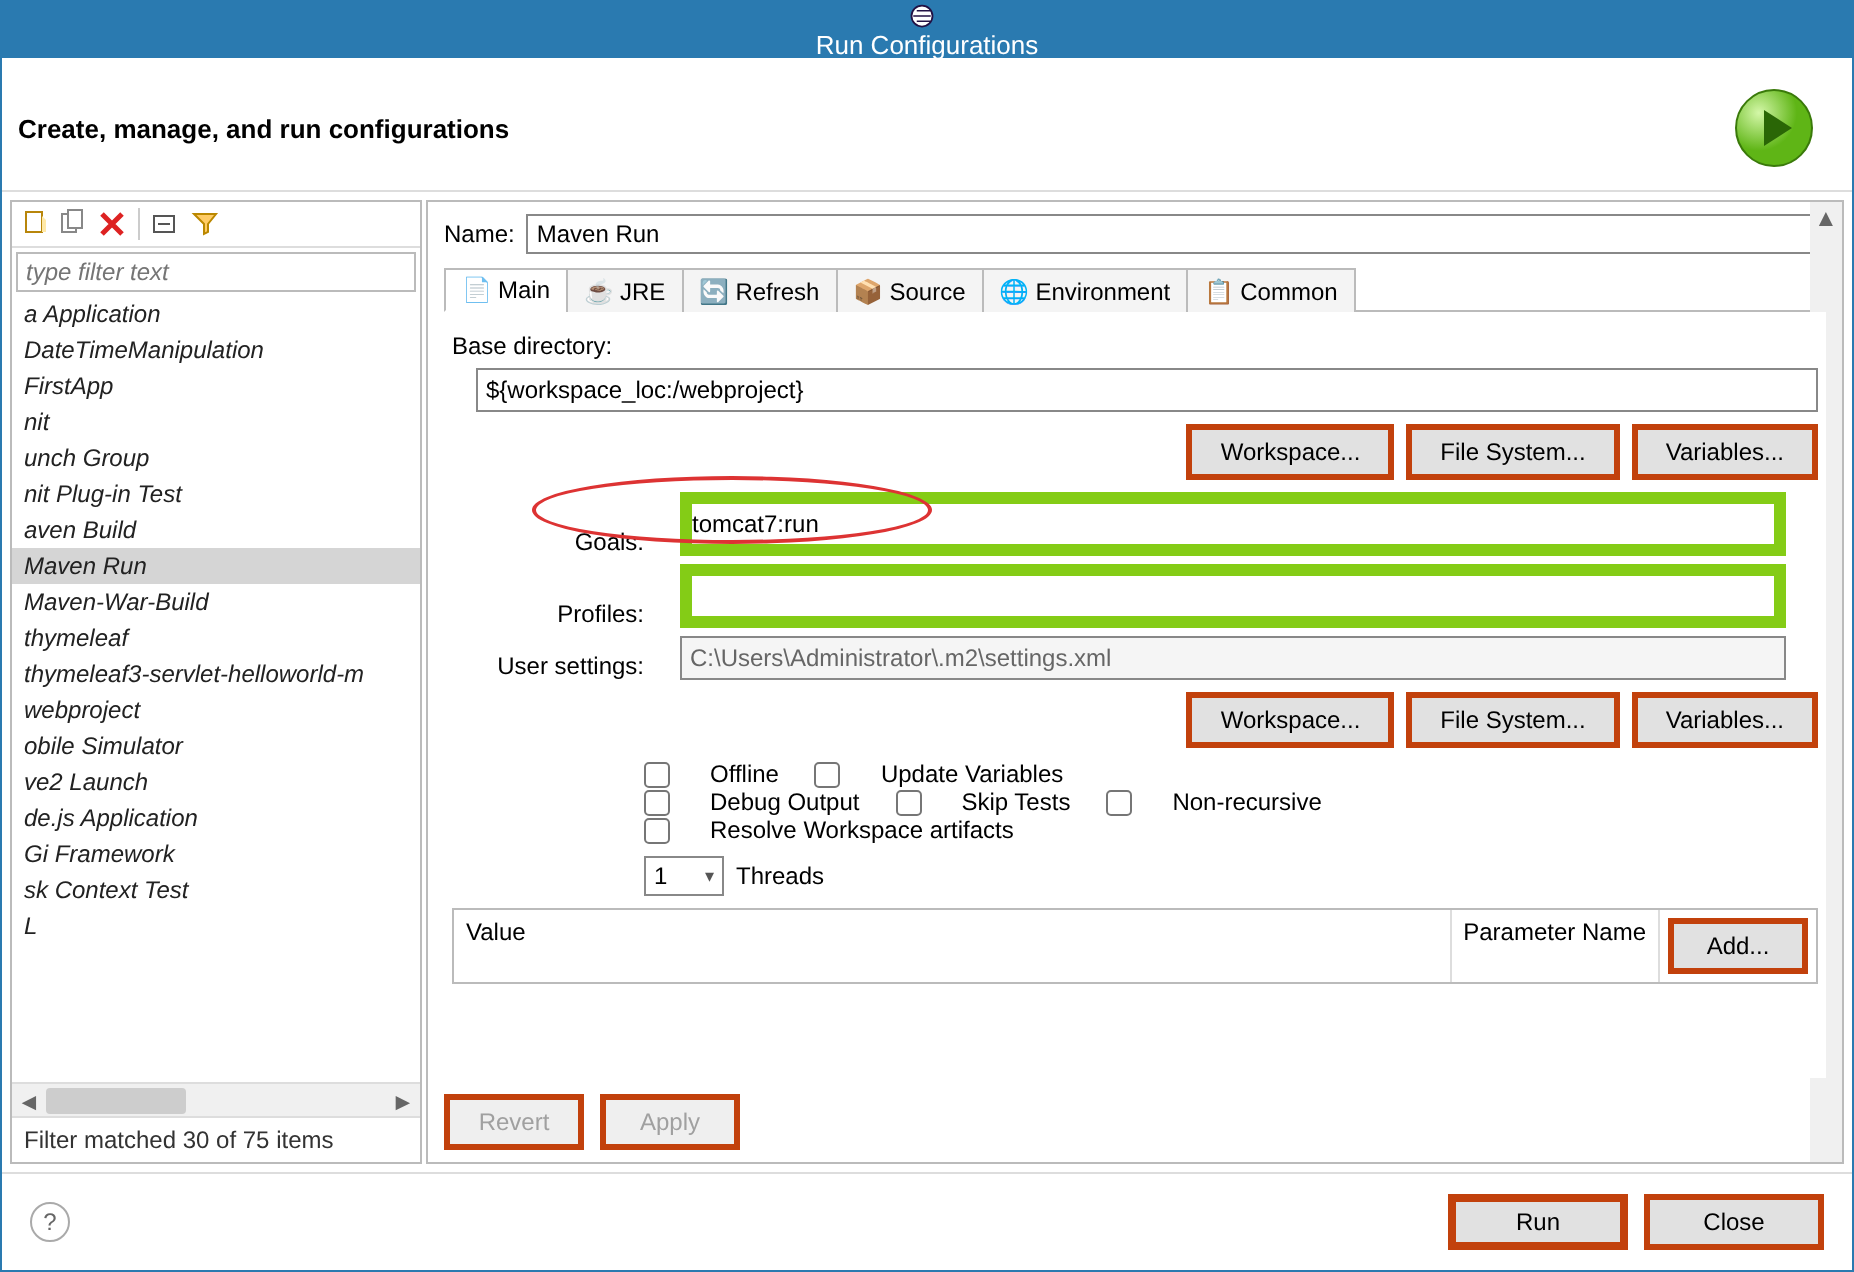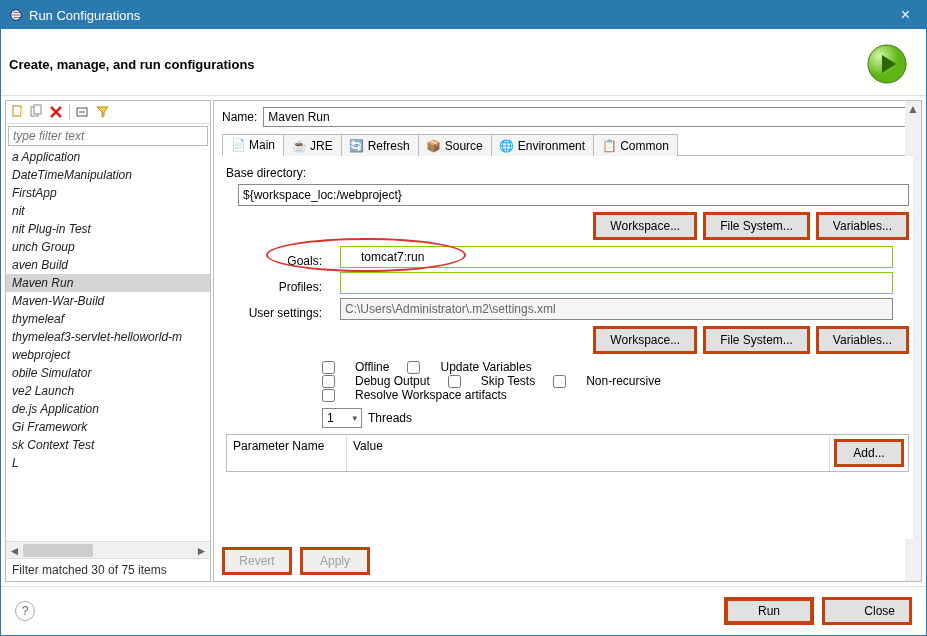--- a/index.html
+++ b/index.html
@@ -1,18 +1,18 @@
 <!DOCTYPE html>
 <html><head>
 <meta charset="utf-8">
 <style>
 * { box-sizing: border-box; font-family: "Segoe UI", Tahoma, sans-serif; font-size: 12px; }
 body { margin: 0; background: #fff; }
 .window { width: 927px; height: 636px; border: 1px solid #2a7ab0; display: flex; flex-direction: column; }
-.titlebar { background: #2a7ab0; color: #fff; height: 28px; display: flex; align-items: center; padding: 0 8px; }
+.titlebar { background: #2a7ab0; color: #fff; height: 28px; display: flex; align-items: center; padding: 0 8px; flex-direction: column; }
 .titlebar .app-icon { width: 14px; height: 14px; margin-right: 6px; }
 .titlebar .title { flex: 1; font-size: 13px; }
 .titlebar .close { color: #fff; font-size: 16px; padding: 0 8px; cursor: pointer; }
 .header { display: flex; align-items: center; padding: 14px 18px 10px 8px; border-bottom: 1px solid #ddd; }
 .header .heading { font-weight: bold; font-size: 13px; flex: 1; }
 .run-icon-big { width: 42px; height: 42px; }
 .body { flex: 1; display: flex; padding: 4px; gap: 2px; min-height: 0; }
 .left-panel { width: 206px; border: 1px solid #bbb; display: flex; flex-direction: column; background: #fff; }
 .toolbar-sm { display: flex; align-items: center; gap: 3px; padding: 3px 4px; border-bottom: 1px solid #ddd; }
 .toolbar-sm .icon { width: 16px; height: 16px; display: inline-flex; align-items: center; justify-content: center; cursor: pointer; }
@@ -36,21 +36,21 @@
 .tab-content { flex: 1; background: #fff; padding: 8px 4px 4px 4px; overflow: hidden; position: relative; }
 .section-label { margin: 2px 0 4px 0; }
 .inset { margin-left: 12px; }
 .text-input { width: 100%; border: 1px solid #888; padding: 3px 4px; }
 .btn-row { display: flex; justify-content: flex-end; gap: 6px; margin: 6px 0; }
 .btn { border: 3px solid #c2410c; background: #e1e1e1; padding: 4px 14px; cursor: pointer; min-width: 70px; text-align: center; }
 .btn.disabled { color: #a0a0a0; background: #efefef; cursor: default; }
 .btn.primary { border: 4px solid #c2410c; padding: 3px 9px; }
 .form-row { display: flex; align-items: flex-end; gap: 18px; margin: 4px 16px; }
 .form-row label { width: 80px; text-align: right; }
-.form-row input[type=text] { flex: 1; border: 1px solid #84cc16; padding: 3px 20px; }
+.form-row input[type=text] { flex: 1; border: 6px solid #84cc16; padding: 3px 0; }
 .checks { display: flex; flex-wrap: wrap; gap: 4px 18px; margin-left: 96px; }
 .chk { display: flex; align-items: center; gap: 20px; }
 .chk input { margin: 0; }
 .threads-row { display: flex; align-items: center; gap: 6px; margin: 6px 0 6px 96px; }
 .spinner { border: 1px solid #888; padding: 2px 4px; width: 40px; display: flex; align-items: center; }
 .spinner .v { flex: 1; }
 .param-table { display: flex; border: 1px solid #bbb; margin-top: 4px; }
 .param-table .cols { flex: 1; display: flex; }
 .param-table .col { padding: 4px 6px; border-right: 1px solid #ddd; }
 .param-table .col:first-child { width: 120px; }
@@ -126,22 +126,22 @@
               <path d="M3 3l5 5v5l2-1V8l4-5z" fill="#fc6" stroke="#b80"></path>
             </svg>
           </span>
       </div>
       <input class="filter-input" placeholder="type filter text" style="">
       <div class="tree" id="tree">
           <div class="tree-item">a Application</div>
           <div class="tree-item">DateTimeManipulation</div>
           <div class="tree-item">FirstApp</div>
           <div class="tree-item">nit</div>
+          <div class="tree-item">unch Group</div>
           <div class="tree-item">nit Plug-in Test</div>
-          <div class="tree-item">unch Group</div>
           <div class="tree-item">aven Build</div>
           <div class="tree-item selected">Maven Run</div>
           <div class="tree-item">Maven-War-Build</div>
           <div class="tree-item">thymeleaf</div>
           <div class="tree-item">thymeleaf3-servlet-helloworld-m</div>
           <div class="tree-item">webproject</div>
           <div class="tree-item">obile Simulator</div>
           <div class="tree-item">ve2 Launch</div>
           <div class="tree-item">de.js Application</div>
           <div class="tree-item">Gi Framework</div>
@@ -260,35 +260,35 @@
         <div class="threads-row">
           <div class="spinner">
             <span class="v">1</span>
             <span style="font-size:9px;color:#555;">▾</span>
           </div>
           <span>Threads</span>
         </div>
 
         <div class="param-table">
           <div class="cols">
+            <div class="col" style="flex:1;">Value</div>
             <div class="col">Parameter Name</div>
-            <div class="col" style="flex:1;">Value</div>
           </div>
           <div class="side">
             <div class="btn">Add...</div>
           </div>
         </div>
       </div>
 
       <div class="bottom-inner">
         <div class="btn disabled">Revert</div>
         <div class="btn disabled">Apply</div>
       </div>
     </div>
   </div>
 
   <div class="footer">
     <div class="help">?</div>
     <div class="spacer"></div>
     <div class="btn primary" style="min-width:90px;">Run</div>
-    <div class="btn" style="min-width:90px;margin-left:8px;text-align:right;">Close</div>
+    <div class="btn" style="min-width:90px;margin-left:8px;">Close</div>
   </div>
 </div>
 
 </body></html>

